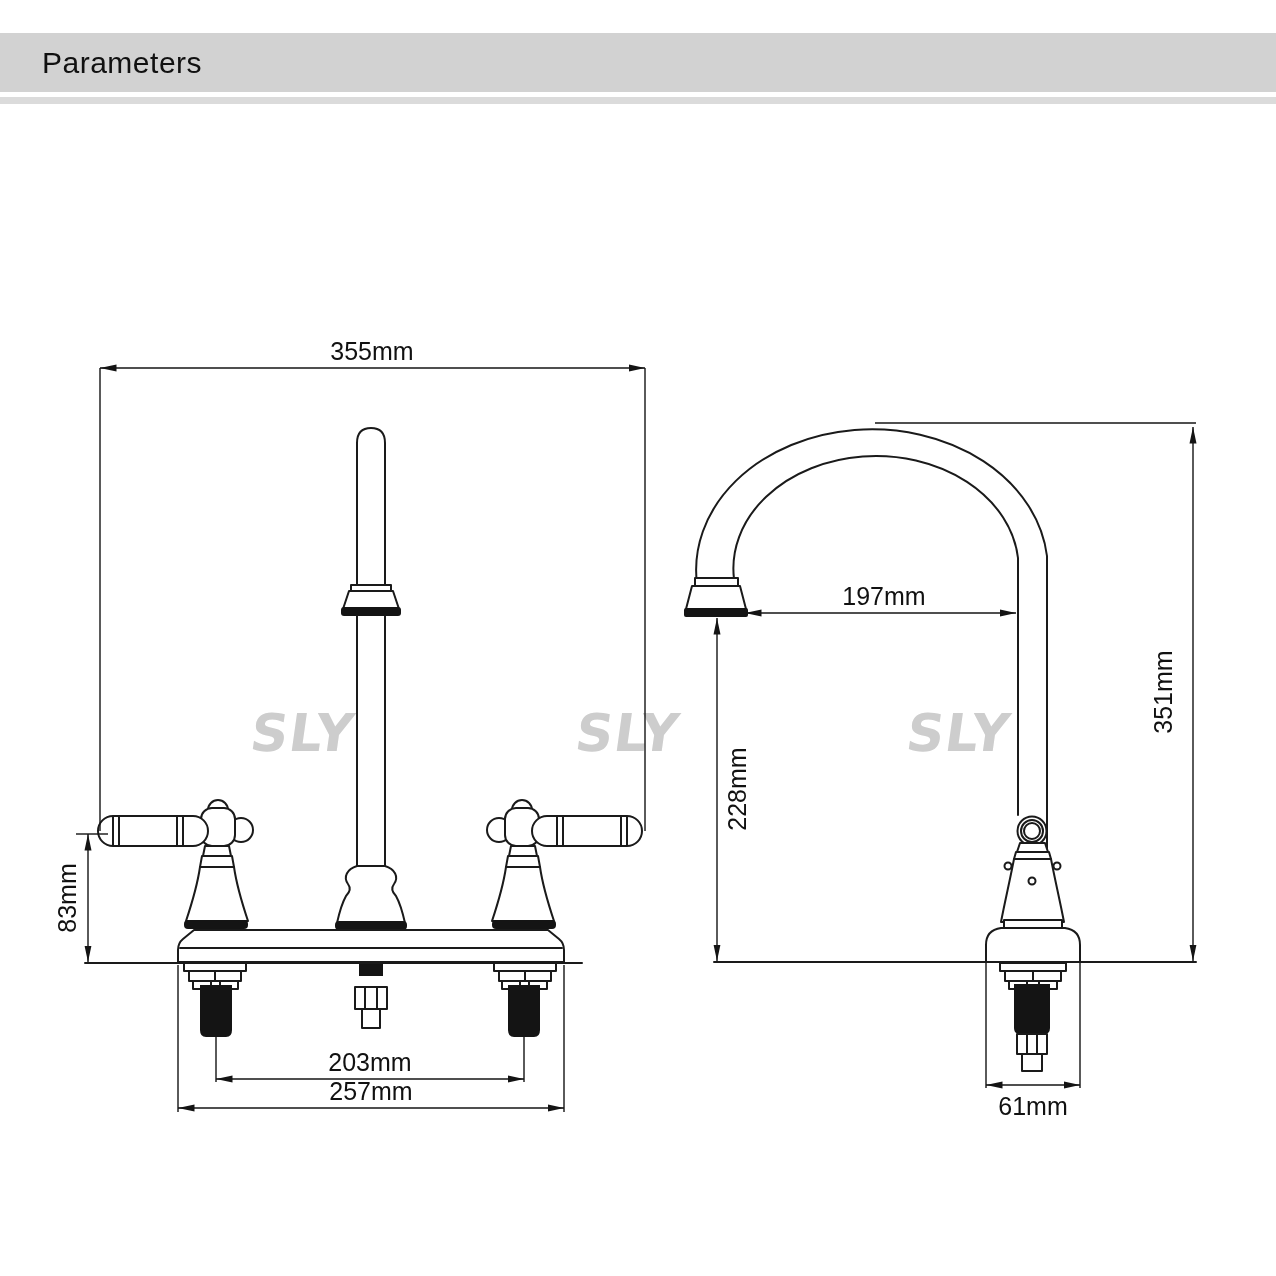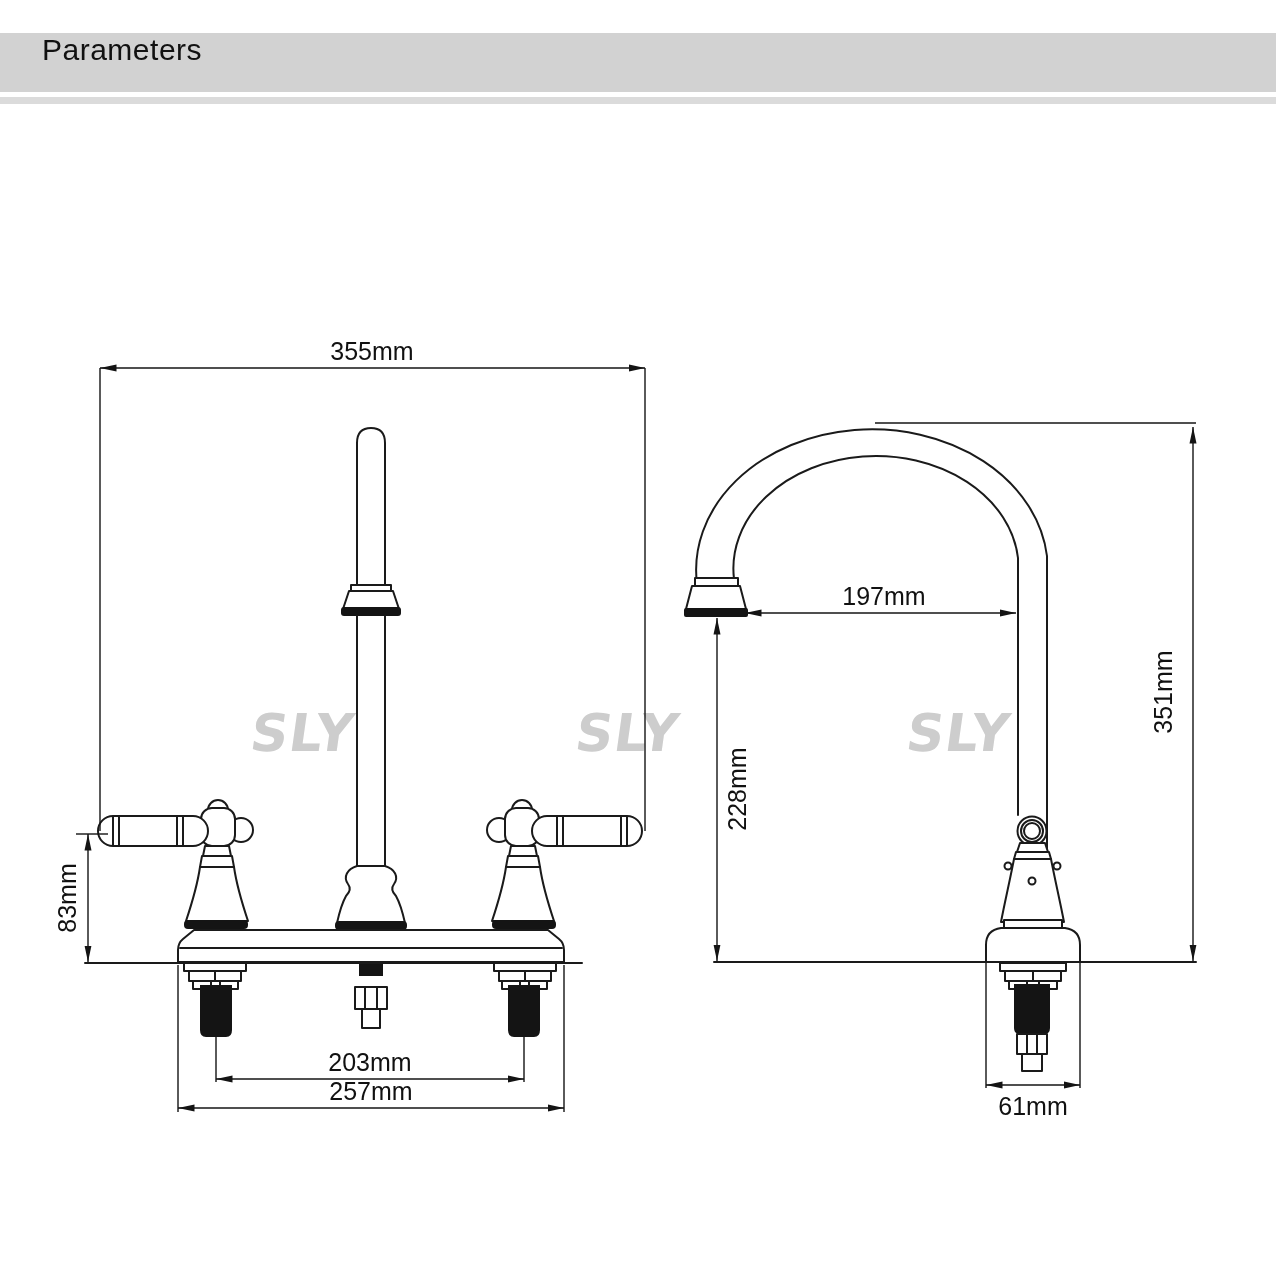--- a/index.html
+++ b/index.html
@@ -1,19 +1,19 @@
 <!DOCTYPE html>
 <html><head>
 <meta charset="utf-8">
 <style>
   html,body{margin:0;padding:0;background:#ffffff;}
   .page{position:relative;width:1276px;height:1276px;background:#fff;overflow:hidden;
         font-family:"Liberation Sans",sans-serif;}
   .header-bar{position:absolute;left:0;top:33px;width:1276px;height:59px;
-        background:#d2d2d2;display:flex;}
+        background:#d2d2d2;display:flex;align-items:center;}
   .header-bar .title{margin-left:42px;font-size:30px;color:#111;letter-spacing:.5px;}
   .header-divider{position:absolute;left:0;top:97px;width:1276px;height:7px;background:#dbdbdb;}
   svg{position:absolute;left:0;top:0;}
   .ln{stroke:#1a1a1a;stroke-width:2;fill:none;stroke-linecap:round;stroke-linejoin:round;}
   .fw{stroke:#1a1a1a;stroke-width:2;fill:#ffffff;stroke-linejoin:round;}
   .blk{fill:#141414;stroke:none;}
   .dim{stroke:#141414;stroke-width:1.4;fill:none;}
   .dimtxt{font-family:"Liberation Sans",sans-serif;font-size:25px;fill:#111;}
   .wm{font-family:"DejaVu Sans",sans-serif;font-weight:bold;font-size:52px;
       fill:#cdcdcd;letter-spacing:1px;}

